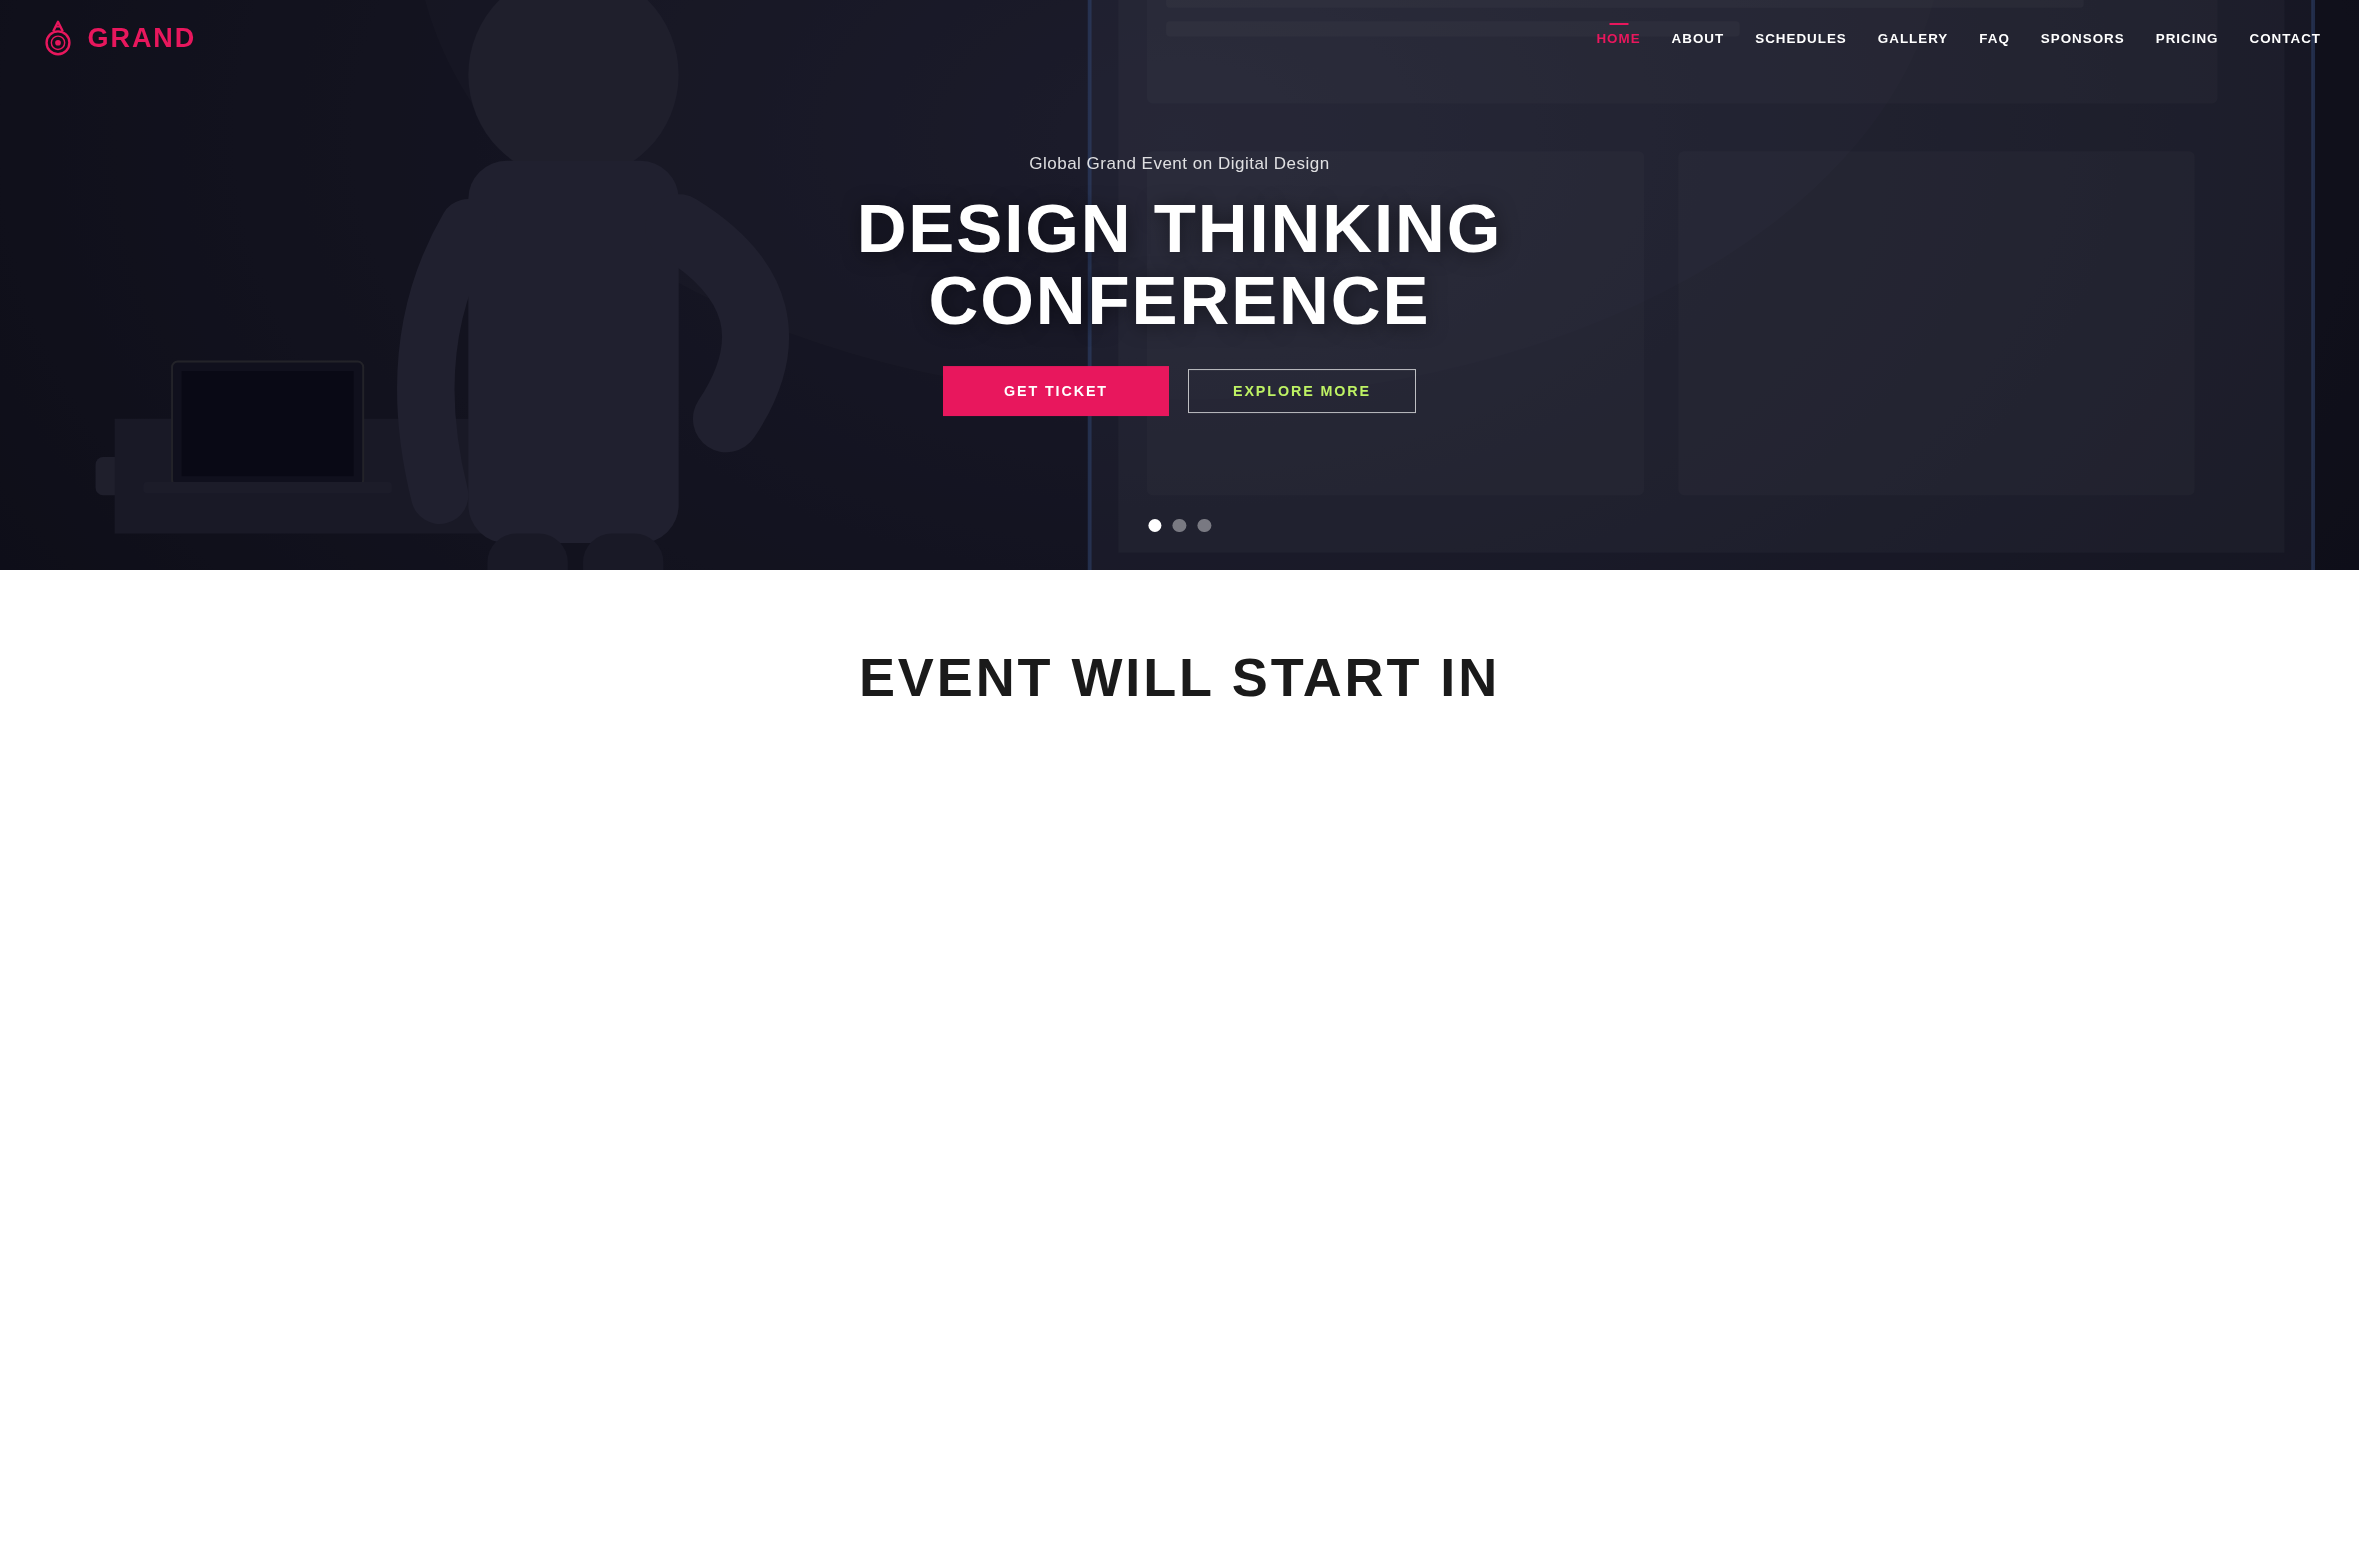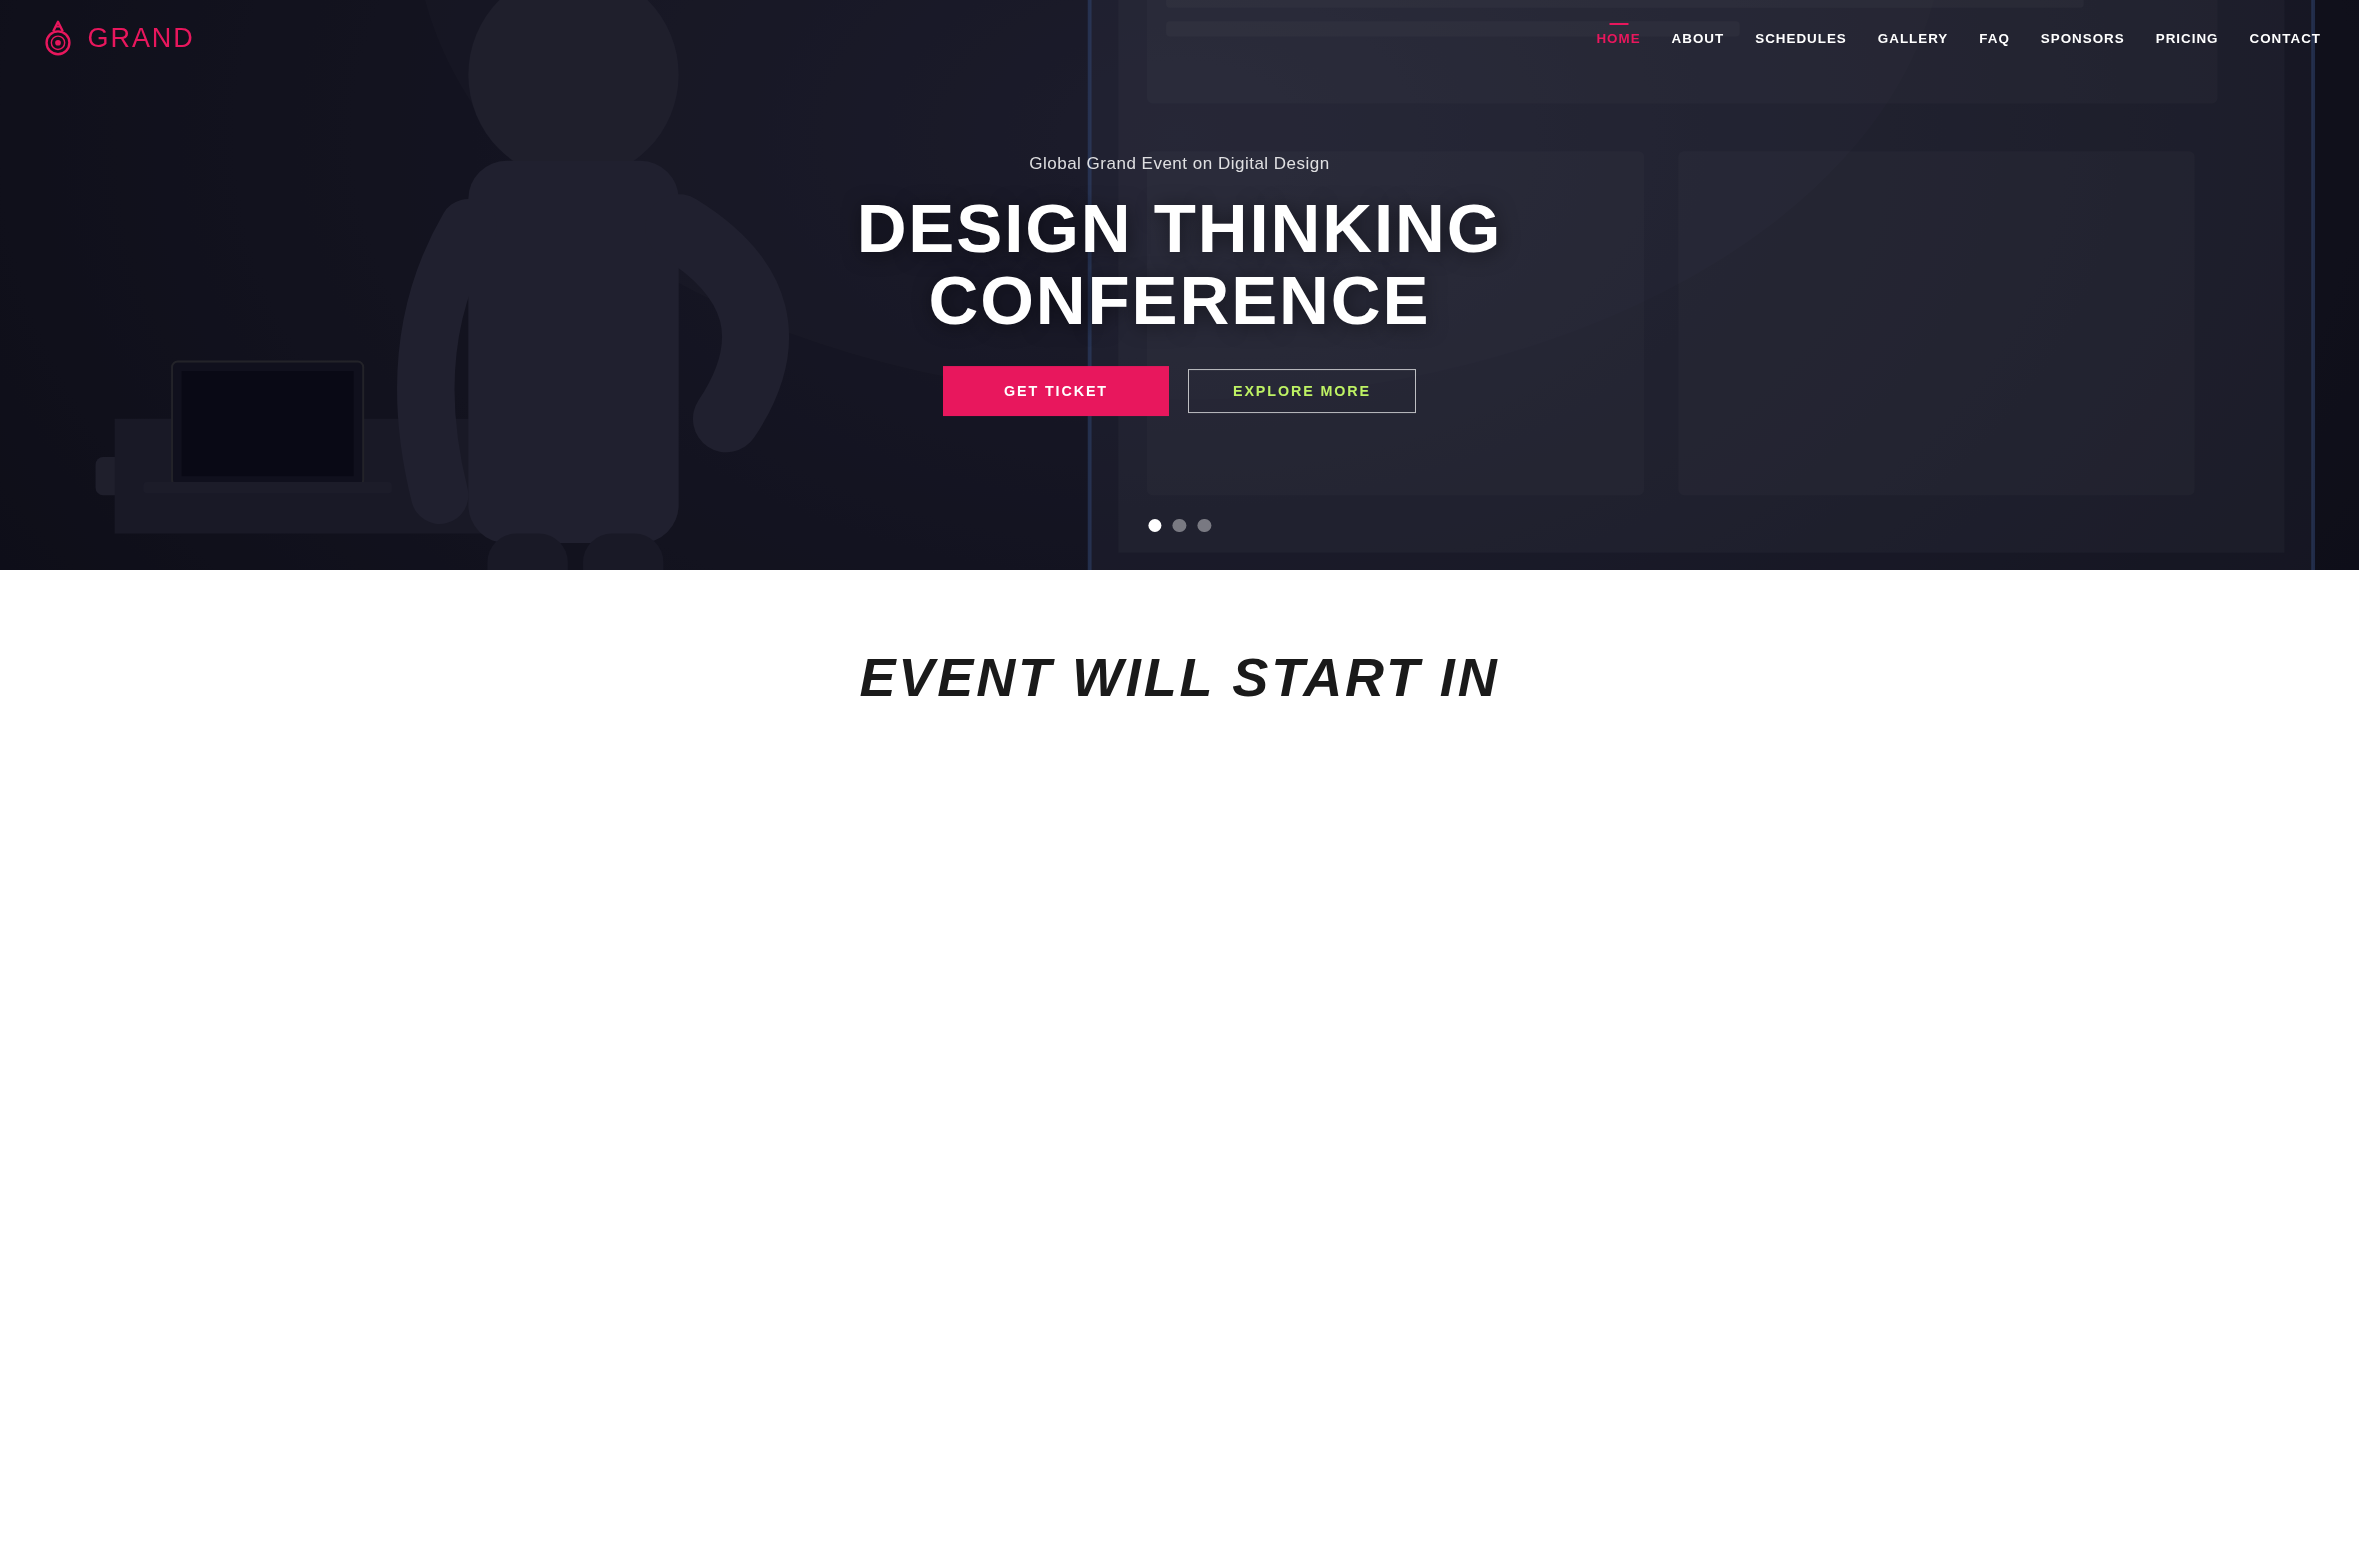--- a/index.html
+++ b/index.html
@@ -35,21 +35,21 @@
       gap: 9.6px;
     }
 
     .logo-icon {
       width: 40px;
       height: 40px;
     }
 
     .logo-text {
       font-size: 27px;
-      font-weight: 400;
+      font-weight: 700;
       color: #e8175d;
       letter-spacing: 1.9px;
       text-transform: uppercase;
     }
 
     .nav-links {
       display: flex;
       align-items: center;
       gap: 31px;
       list-style: none;
@@ -175,21 +175,20 @@
 
     .dot.active {
       background: #fff;
     }
 
     
     .below-hero {
       background: #fff;
       text-align: center;
       padding: 76px 38px 38px;
-      font-style: italic;
     }
 
     .below-hero-title {
       font-size: 54px;
       font-weight: 900;
       color: #1a1a1a;
       text-transform: uppercase;
       letter-spacing: 2.9px;
     }
 

